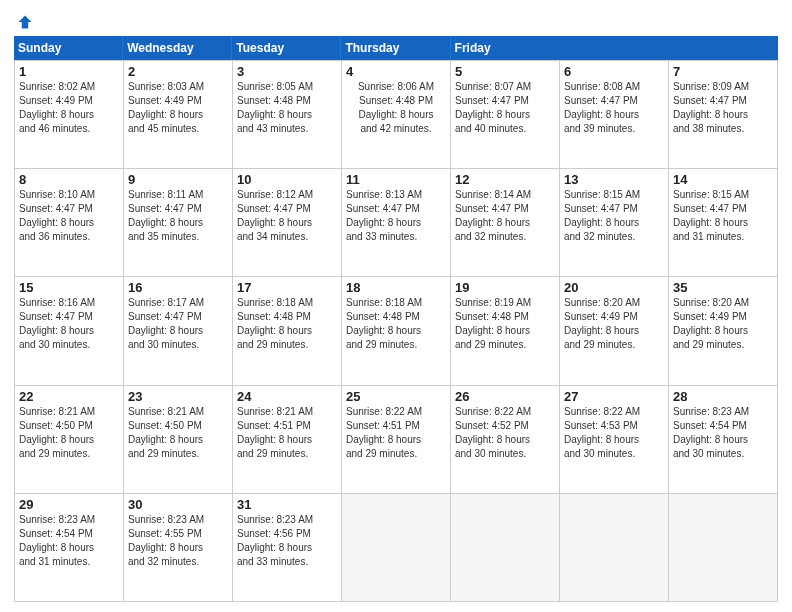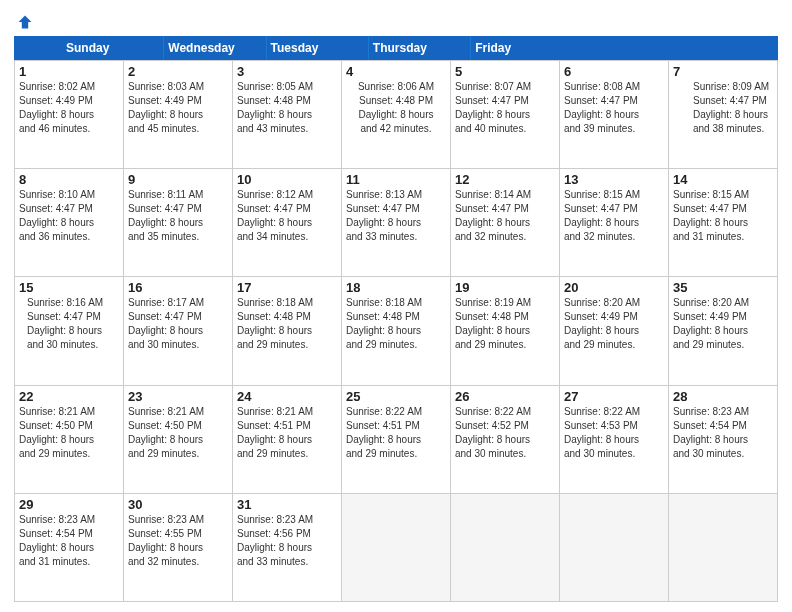--- a/index.html
+++ b/index.html
@@ -65,21 +65,20 @@
     }
     .calendar {
       flex: 1;
       display: flex;
       flex-direction: column;
     }
     .cal-header {
       display: grid;
       grid-template-columns: repeat(7, 1fr);
       background: #1565c0;
-      padding-left: 48px;
     }
     .cal-header-cell {
       color: #fff;
       font-size: 12px;
       font-weight: bold;
       padding: 5px 4px;
       text-align: left;
       border-right: 1px solid #1a78d4;
     }
     .cal-header-cell:last-child {
@@ -186,21 +185,21 @@
           </div>
           <div class="cal-cell">
             <span class="day-num">6</span>
             <div class="day-info" style="white-space: pre-line;">Sunrise: 8:08 AM
 Sunset: 4:47 PM
 Daylight: 8 hours
 and 39 minutes.</div>
           </div>
           <div class="cal-cell">
             <span class="day-num">7</span>
-            <div class="day-info" style="white-space: pre-line; margin-left: 20px;">Sunrise: 8:09 AM
+            <div class="day-info" style="white-space: pre-line;">Sunrise: 8:09 AM
 Sunset: 4:47 PM
 Daylight: 8 hours
 and 38 minutes.</div>
           </div>
         </div>
         <div class="cal-row">
           <div class="cal-cell">
             <span class="day-num">8</span>
             <div class="day-info" style="white-space: pre-line;">Sunrise: 8:10 AM
 Sunset: 4:47 PM
@@ -246,21 +245,21 @@
             <span class="day-num">14</span>
             <div class="day-info" style="white-space: pre-line;">Sunrise: 8:15 AM
 Sunset: 4:47 PM
 Daylight: 8 hours
 and 31 minutes.</div>
           </div>
         </div>
         <div class="cal-row">
           <div class="cal-cell">
             <span class="day-num">15</span>
-            <div class="day-info" style="white-space: pre-line; margin-left: 8px;">Sunrise: 8:16 AM
+            <div class="day-info" style="white-space: pre-line;">Sunrise: 8:16 AM
 Sunset: 4:47 PM
 Daylight: 8 hours
 and 30 minutes.</div>
           </div>
           <div class="cal-cell">
             <span class="day-num">16</span>
             <div class="day-info" style="white-space: pre-line;">Sunrise: 8:17 AM
 Sunset: 4:47 PM
 Daylight: 8 hours
 and 30 minutes.</div>

